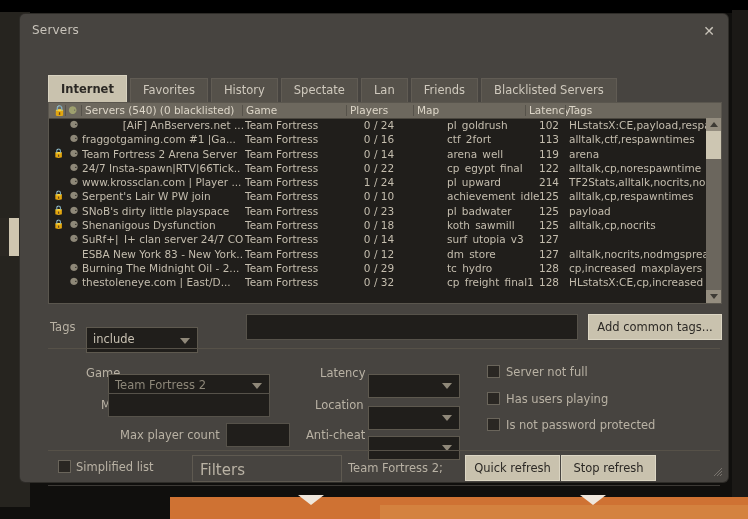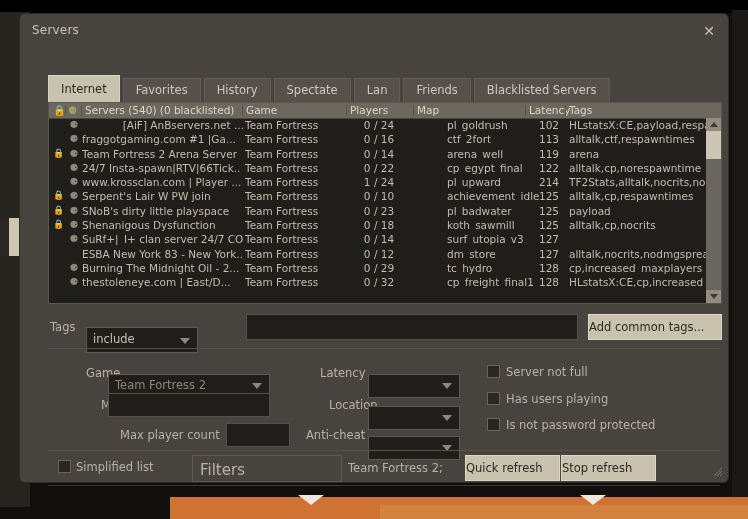--- a/index.html
+++ b/index.html
@@ -40,21 +40,21 @@
 
   
   .tabstrip{position:absolute;left:28px;top:62px;display:flex;align-items:flex-end;height:26px;}
   .tab{
     height:23px;line-height:23px;padding:0 12px;margin-right:3px;
     background:#55514a;color:#cfc9bd;font-size:11.5px;
     border:1px solid #615c54;border-bottom:none;cursor:pointer;white-space:nowrap;
   }
   .tab.active{
     background:#c9c2ae;color:#2b2824;border-color:#d8d2c0;height:26px;line-height:26px;
-    font-weight:normal;
+    font-weight:bold;
     text-align:right;
   }
 
   
   .listwrap{
     position:absolute;left:28px;top:88px;width:672px;height:200px;
     background:#201e1b;border:1px solid #5a564e;
   }
   .colhead{
     position:relative;height:15px;background:#6d685e;color:#ddd6c8;font-size:10.5px;
@@ -95,21 +95,21 @@
   }
   .combo .cbtxt{position:absolute;left:6px;top:4px;}
   .combo .cbarrow{
     position:absolute;right:7px;top:10px;width:0;height:0;
     border-left:5px solid transparent;border-right:5px solid transparent;border-top:6px solid #8f8879;
   }
   .combo.disabled .cbtxt{color:#8d8779;}
   .txtbox{position:absolute;background:#201e1b;border:1px solid #56524a;cursor:text;}
   .btn{
     position:absolute;background:#c9c2ae;color:#2c2925;border:1px solid #dcd6c4;
-    font-size:11.5px;cursor:pointer;
+    font-size:11.5px;text-align:center;cursor:pointer;
   }
   .btn.disabled{color:#9d9785;background:#b7b09d;border-color:#c5bfad;cursor:default;}
 
   .divider{position:absolute;left:28px;top:334px;width:672px;height:1px;background:#565148;}
   .divider2{position:absolute;left:28px;top:436px;width:672px;height:1px;background:#565148;}
   .divider3{position:absolute;left:28px;top:471px;width:672px;height:1px;background:#3c3935;}
 
   
   .chk{position:absolute;width:11px;height:11px;background:#2a2723;border:1px solid #6a655b;cursor:pointer;}
   .chklbl{position:absolute;font-size:11.5px;color:#b9b2a4;cursor:pointer;}
@@ -332,21 +332,21 @@
 
     <div class="lbl" style="left:100px;top:414px">Max player count</div>
     <div class="txtbox" style="left:206px;top:409px;width:62px;height:22px"></div>
 
     <div class="lbl" style="left:300px;top:352px">Latency</div>
     <div class="combo" style="left:348px;top:347px;width:90px;height:22px">
       <div class="cbtxt" style="top:3px"></div>
       <div class="cbarrow" style="top:8px"></div>
     </div>
 
-    <div class="lbl" style="left:309px;top:384px">Location</div>
+    <div class="lbl" style="left:295px;top:384px">Location</div>
     <div class="combo" style="left:348px;top:379px;width:90px;height:22px">
       <div class="cbtxt" style="top:3px"></div>
       <div class="cbarrow" style="top:8px"></div>
     </div>
 
     <div class="lbl" style="left:286px;top:414px">Anti-cheat</div>
     <div class="combo" style="left:348px;top:409px;width:90px;height:22px">
       <div class="cbtxt" style="top:3px"></div>
       <div class="cbarrow" style="top:8px"></div>
     </div>

